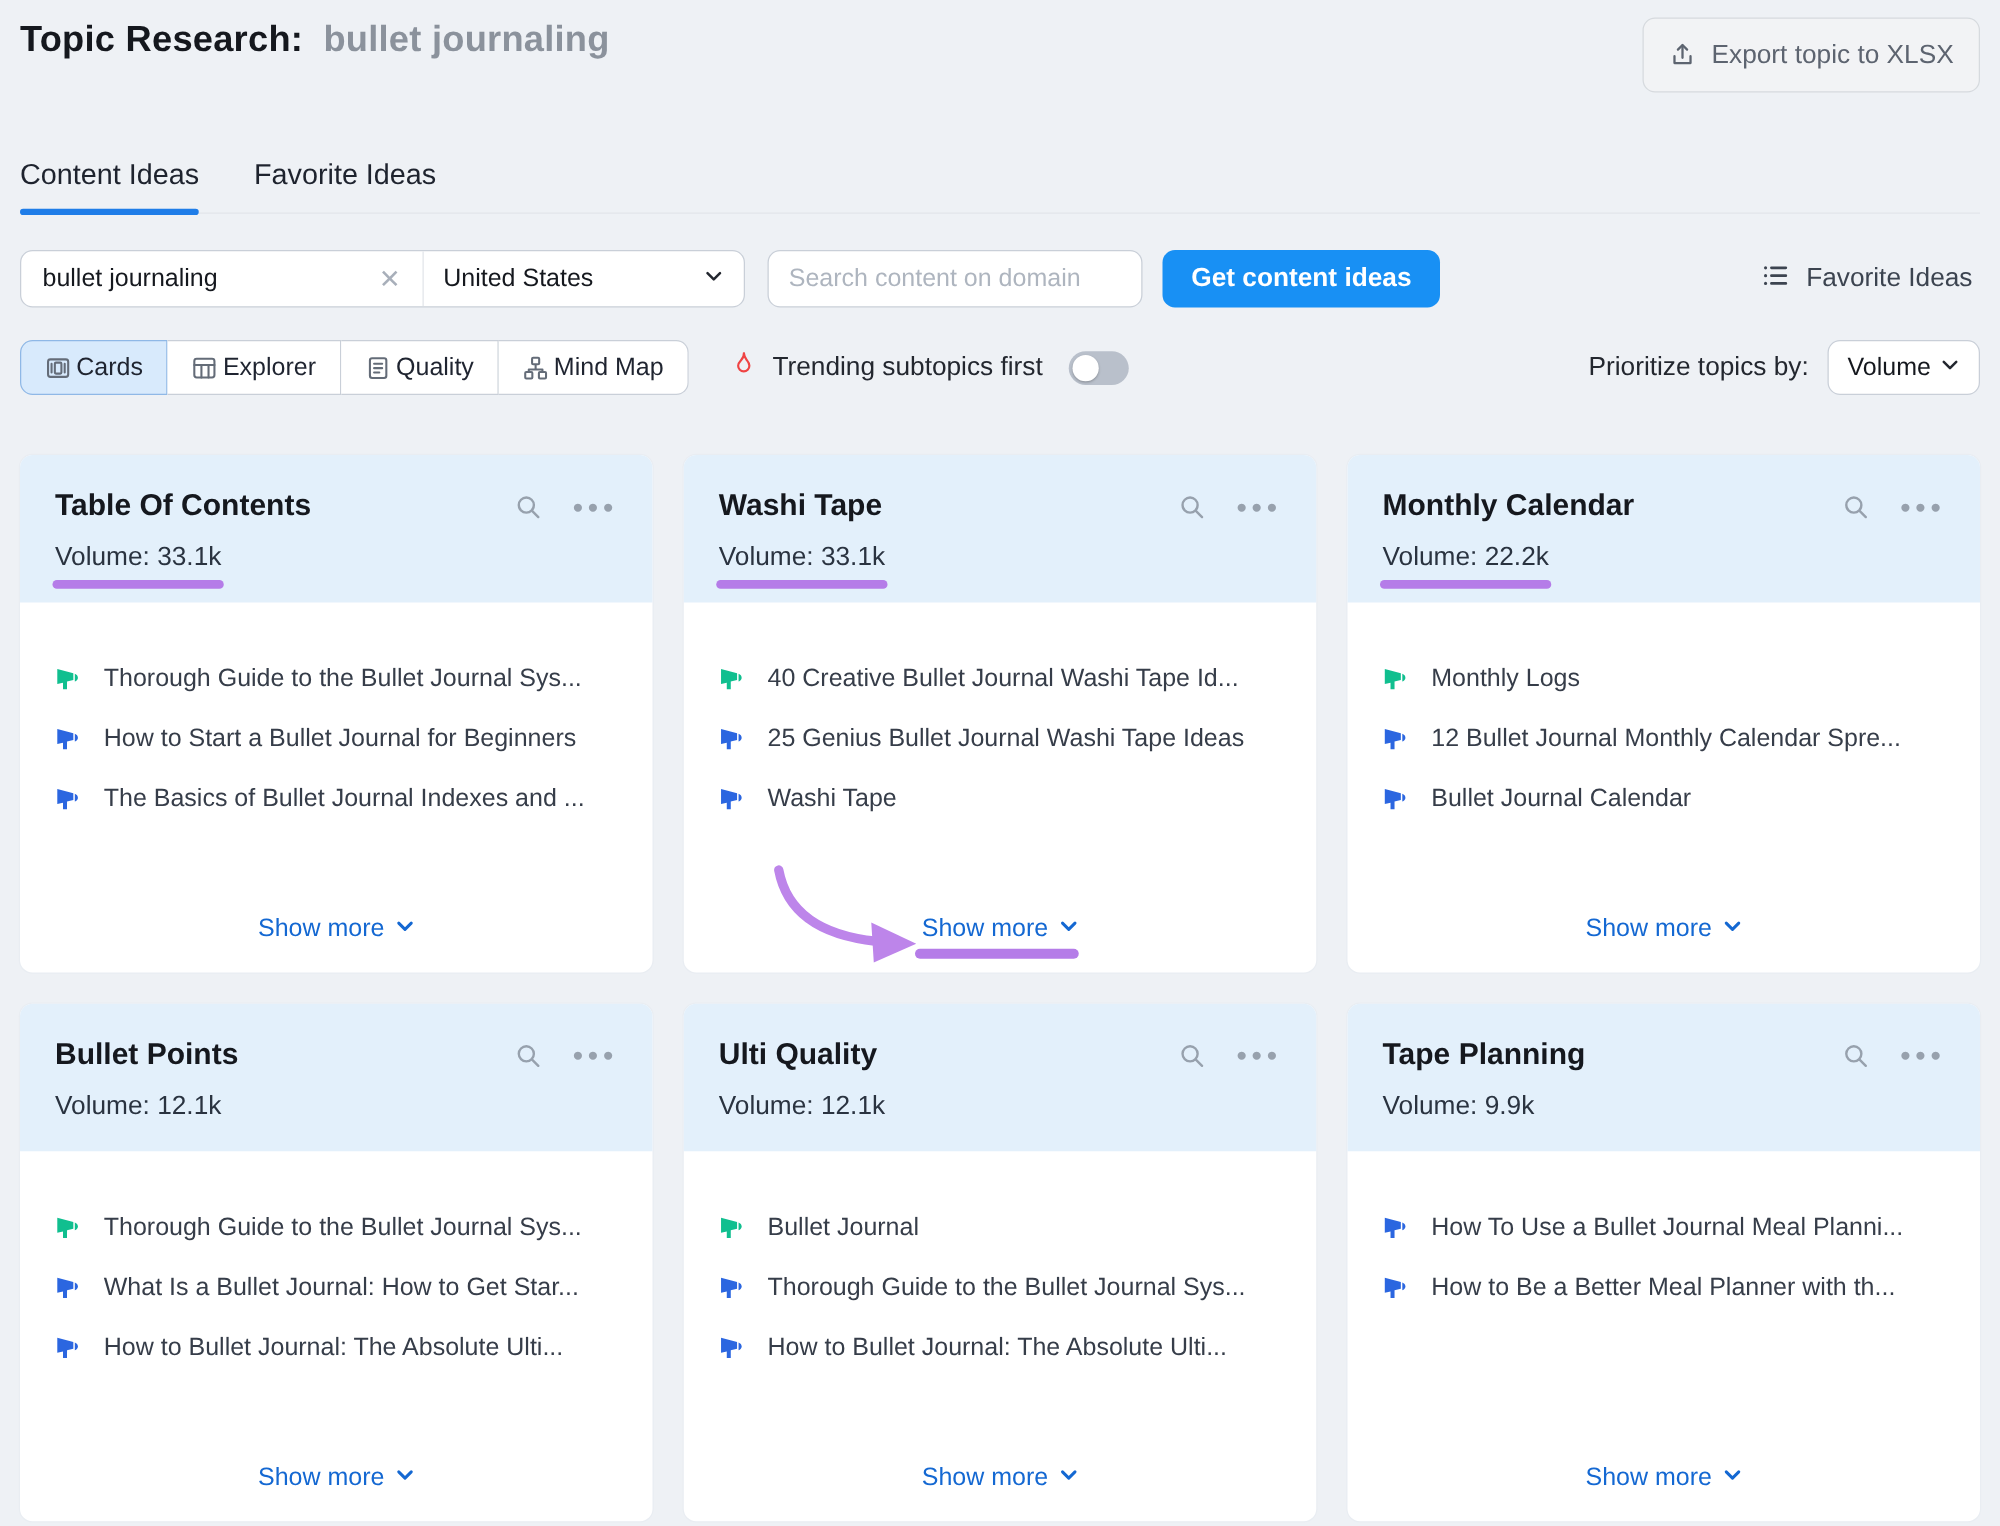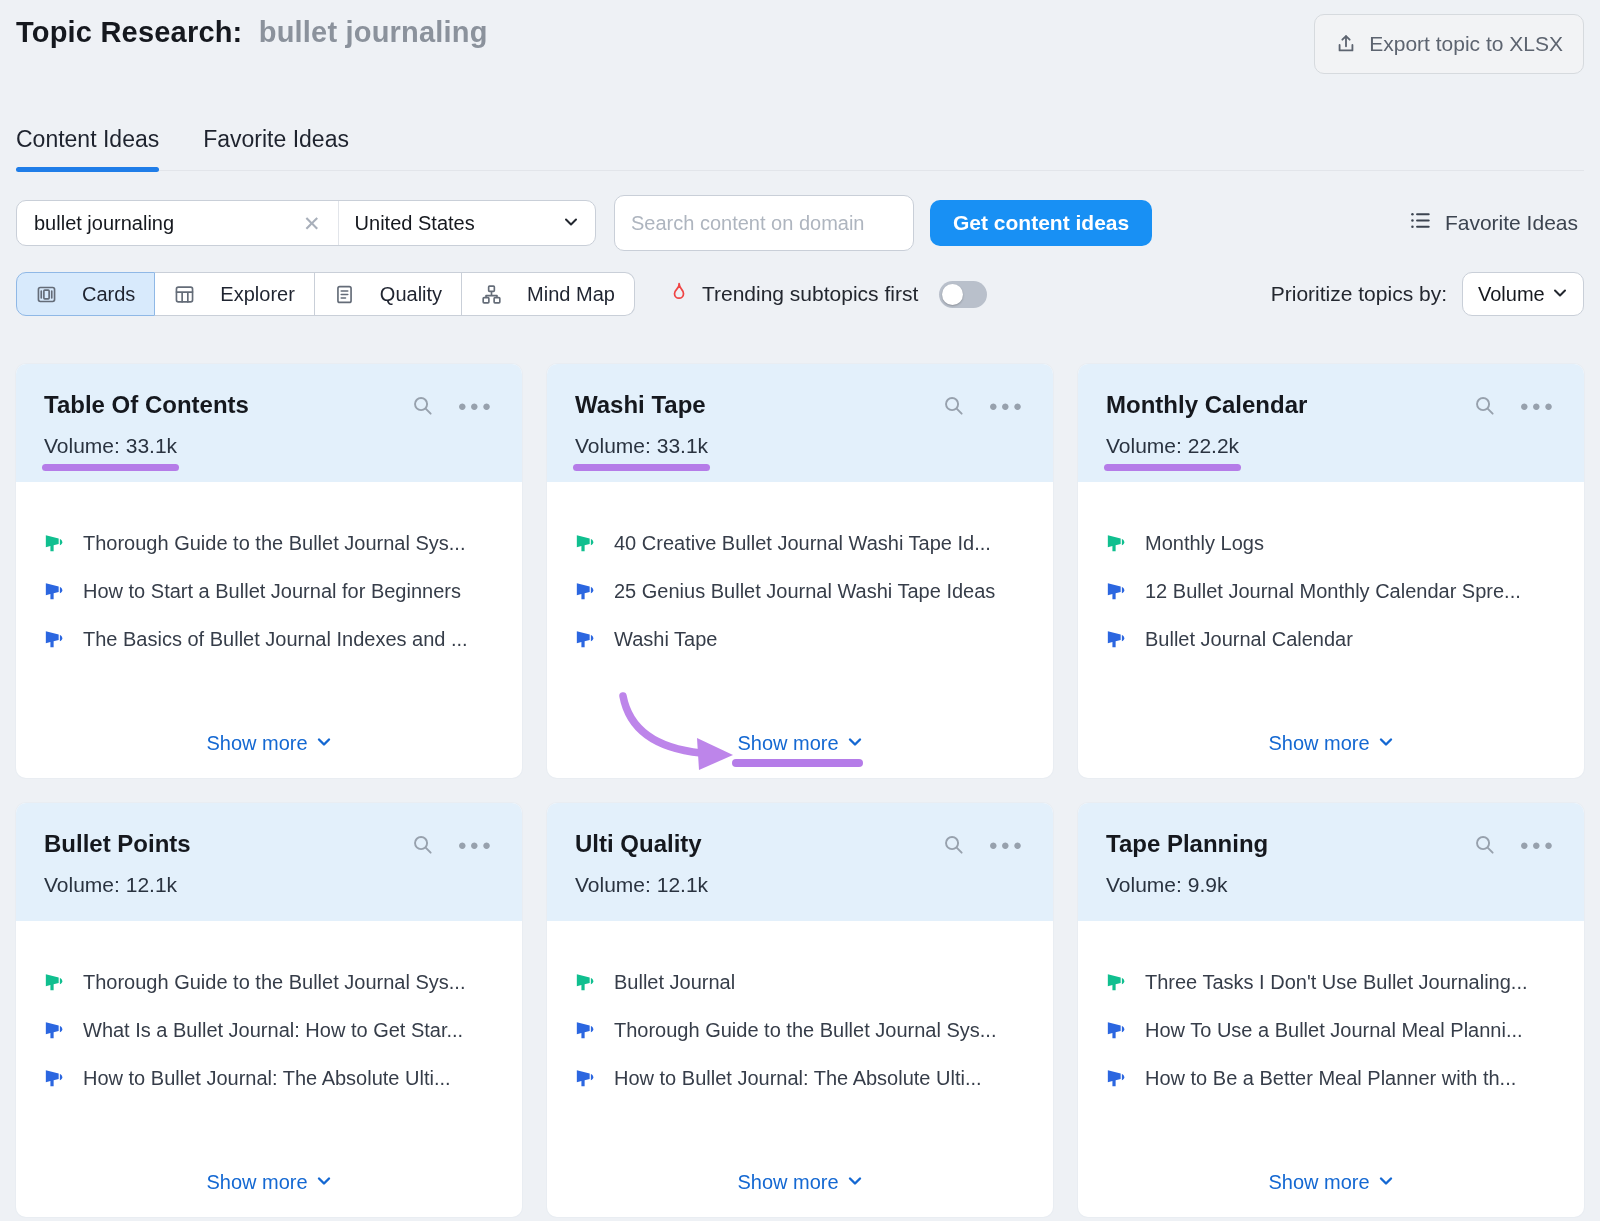--- a/index.html
+++ b/index.html
@@ -45,40 +45,40 @@
     border:none; outline:none; flex:1; font-size:20px; color:#15181e;
     font-family:"Liberation Sans", sans-serif; background:transparent; min-width:0;
   }
   .clear-x { color:#a8afba; font-size:21px; line-height:1; cursor:pointer; padding:2px; }
   .vdivider { width:1px; background:#e2e5ea; }
   .country-select {
     flex:1; display:flex; align-items:center; justify-content:space-between;
     padding:0 16px; font-size:20px; color:#15181e; cursor:pointer;
   }
   .domain-input {
-    margin-left:18px; width:300px; height:56px;
+    margin-left:18px; width:300px; height:46px;
     border:1px solid #c9cfd8; border-radius:10px; background:#fff;
     padding:0 16px; font-size:20px; color:#15181e;
     font-family:"Liberation Sans", sans-serif; outline:none;
   }
   .domain-input::placeholder { color:#aeb5bf; }
   .get-btn {
     margin-left:16px; height:46px; padding:0 23px;
     background:#1890f4; border:none; border-radius:10px;
     color:#fff; font-size:21px; font-weight:700; cursor:pointer;
     font-family:"Liberation Sans", sans-serif;
   }
   .fav-link { margin-left:auto; display:flex; align-items:center; gap:13px;
     font-size:21px; color:#3c4450; cursor:pointer; padding-right:6px; }
 
   
   .view-row { display:flex; align-items:center; margin-top:26px; height:44px; }
   .segmented { display:flex; height:44px; }
   .seg {
-    display:flex; align-items:center; gap:25px; padding:0 19px;
+    display:flex; align-items:center; gap:4px; padding:0 19px;
     background:#fff; border:1px solid #c9cfd8; border-left:none;
     font-size:20px; color:#1f2430; cursor:pointer;
   }
   .seg:first-child { border-left:1px solid #c9cfd8; border-radius:10px 0 0 10px; }
   .seg:last-child { border-radius:0 10px 10px 0; }
   .seg.active { background:#d8eafc; border:1px solid #8fb8e6; }
   .seg svg { color:#646c78; display:block; }
   .trending { display:flex; align-items:center; gap:13px; margin-left:32px;
     font-size:21px; color:#23272f; }
   .toggle { width:48px; height:27px; border-radius:14px; background:#b9c0cb;
@@ -531,26 +531,20 @@
             <span class="icon-btn dots">●●●</span>
           </div>
         </div>
         <div class="volume-wrap">
           <span>Volume: 9.9k</span>
         </div>
       </div>
       <div class="card-body">
         <ul class="idea-list">
           <li>
-              <svg class="mega megaphone-green" viewBox="0 0 24 24">
-                <use href="#i-megaphone"></use>
-              </svg>
-              <span>Three Tasks I Don't Use Bullet Journaling...</span>
-            </li>
-          <li>
               <svg class="mega megaphone-blue" viewBox="0 0 24 24">
                 <use href="#i-megaphone"></use>
               </svg>
               <span>How To Use a Bullet Journal Meal Planni...</span>
             </li>
           <li>
               <svg class="mega megaphone-blue" viewBox="0 0 24 24">
                 <use href="#i-megaphone"></use>
               </svg>
               <span>How to Be a Better Meal Planner with th...</span>

